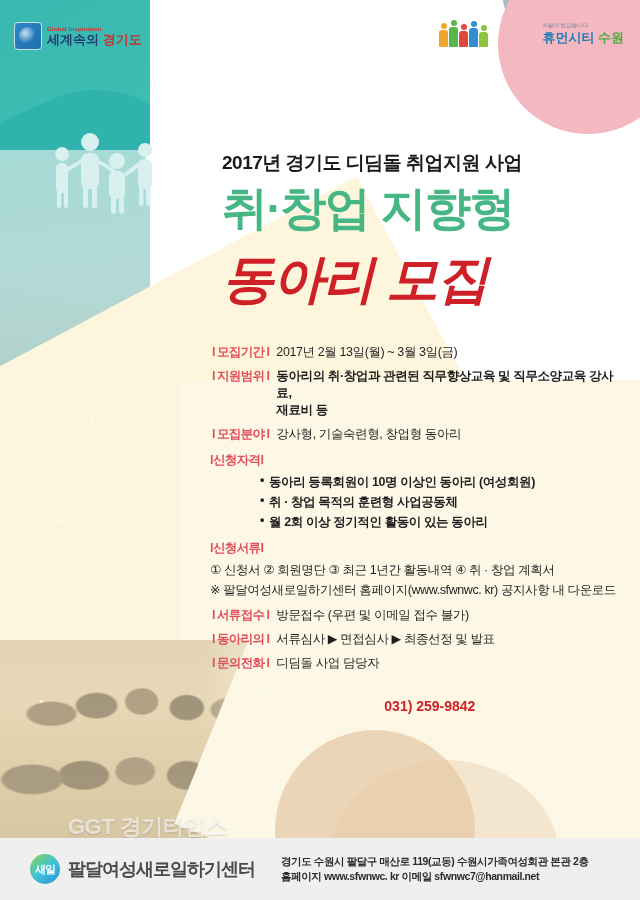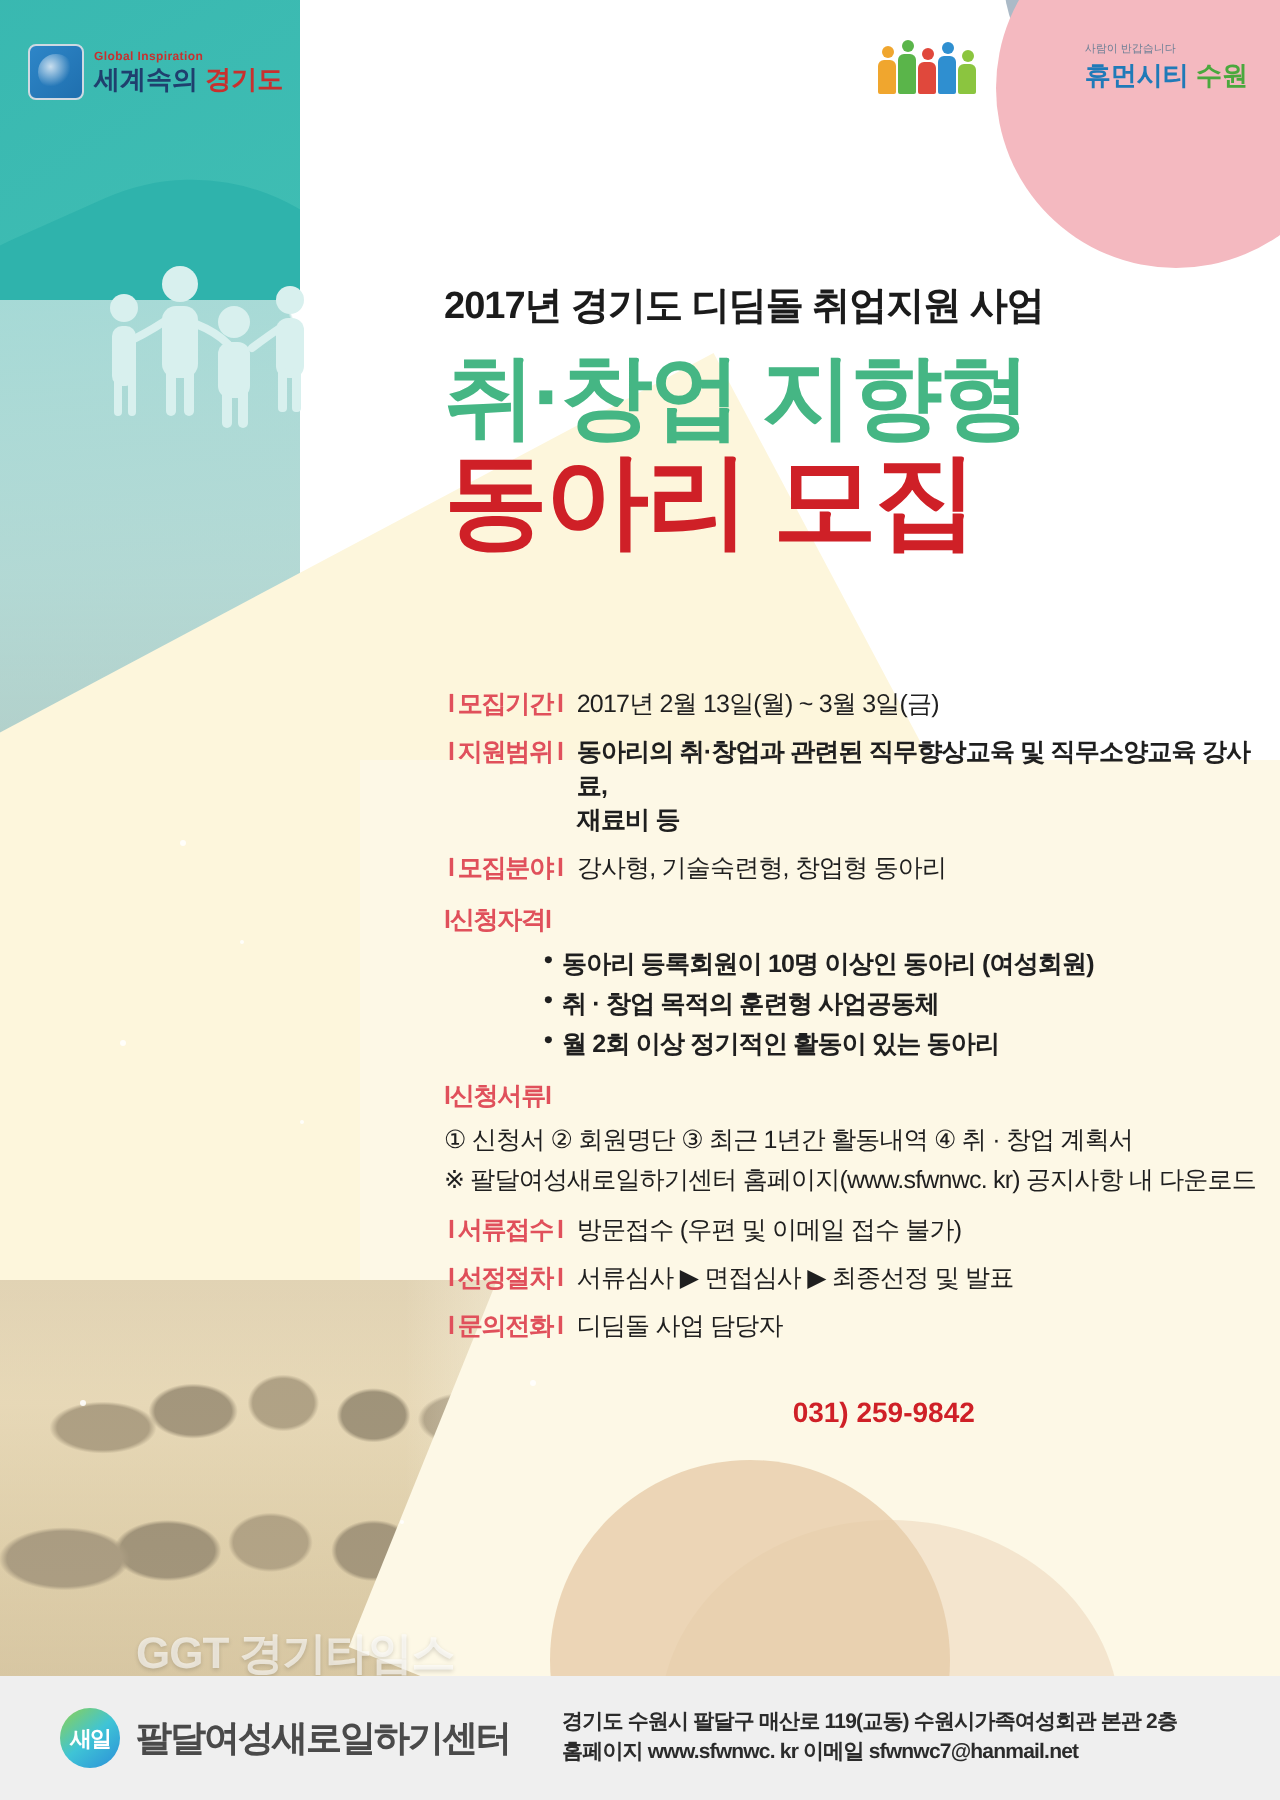--- a/index.html
+++ b/index.html
@@ -180,39 +180,39 @@
   #logo-suwon .sw-en{font-size:5.5px;color:#6b7f95;display:block;}
   #logo-suwon .sw-kr{font-size:13px;font-weight:bold;color:#1f7ab8;display:block;margin-top:2px;}
   #logo-suwon .sw-kr .g{color:#4aa83d;}
 
   
   #people-icon{
     position:absolute;left:38px;top:132px;width:130px;height:86px;
   }
 
   
-  #title-block{position:absolute;left:222px;top:140px;width:410px;}
+  #title-block{position:absolute;left:222px;top:150px;width:410px;}
   #kicker{
     font-size:19px;font-weight:bold;color:#1b1b1b;letter-spacing:-.5px;
     white-space:nowrap;
   }
   #title-green{
     margin-top:8px;
     font-size:46px;font-weight:bold;color:#45b684;letter-spacing:-1.5px;
     line-height:1.05;white-space:nowrap;
   }
   #title-red{
-    margin-top:2px;
+    margin-top:20px;
     font-size:52px;font-weight:bold;color:#cf2027;letter-spacing:-1.5px;
-    line-height:1.05;white-space:nowrap;
+    line-height:1.05;white-space:nowrap;font-style:italic;
   }
 
   
   #details{
-    position:absolute;left:222px;top:344px;width:412px;
+    position:absolute;left:210px;top:344px;width:412px;
     color:#2a2a2a;
   }
   .row{display:flex;align-items:flex-start;margin-bottom:7px;font-size:12.5px;}
   .lbl{
     color:#e0505b;font-weight:bold;white-space:nowrap;flex:0 0 auto;
     letter-spacing:-.6px;font-size:12.5px;
   }
   .lbl .bar{color:#e0505b;font-weight:bold;padding:0 2px;}
   .val{margin-left:5px;letter-spacing:-.4px;color:#1f1f1f;}
   .val.bold{font-weight:bold;}
@@ -405,21 +405,21 @@
     </div>
     <div class="plain">① 신청서  ② 회원명단  ③ 최근 1년간 활동내역 ④ 취 · 창업 계획서</div>
     <div class="plain">※ 팔달여성새로일하기센터 홈페이지(www.sfwnwc. kr) 공지사항 내 다운로드</div>
 
     <div class="row" style="margin-top:8px;">
       <span class="lbl"><span class="bar">l</span><span>서류접수</span><span class="bar">l</span></span>
       <span class="val">방문접수 (우편 및 이메일 접수 불가)</span>
     </div>
 
     <div class="row">
-      <span class="lbl"><span class="bar">l</span><span>선정절차</span><span class="bar">l</span></span>
+      <span class="lbl"><span class="bar">l</span><span>동아리의</span><span class="bar">l</span></span>
       <span class="val">서류심사 ▶ 면접심사 ▶ 최종선정 및 발표</span>
     </div>
 
     <div class="row">
       <span class="lbl"><span class="bar">l</span><span>문의전화</span><span class="bar">l</span></span>
       <span class="val">디딤돌 사업 담당자</span>
       <span class="phone" style="margin-left:5px;margin-top:43px;">031) 259-9842</span>
     </div>
   </div>
 

